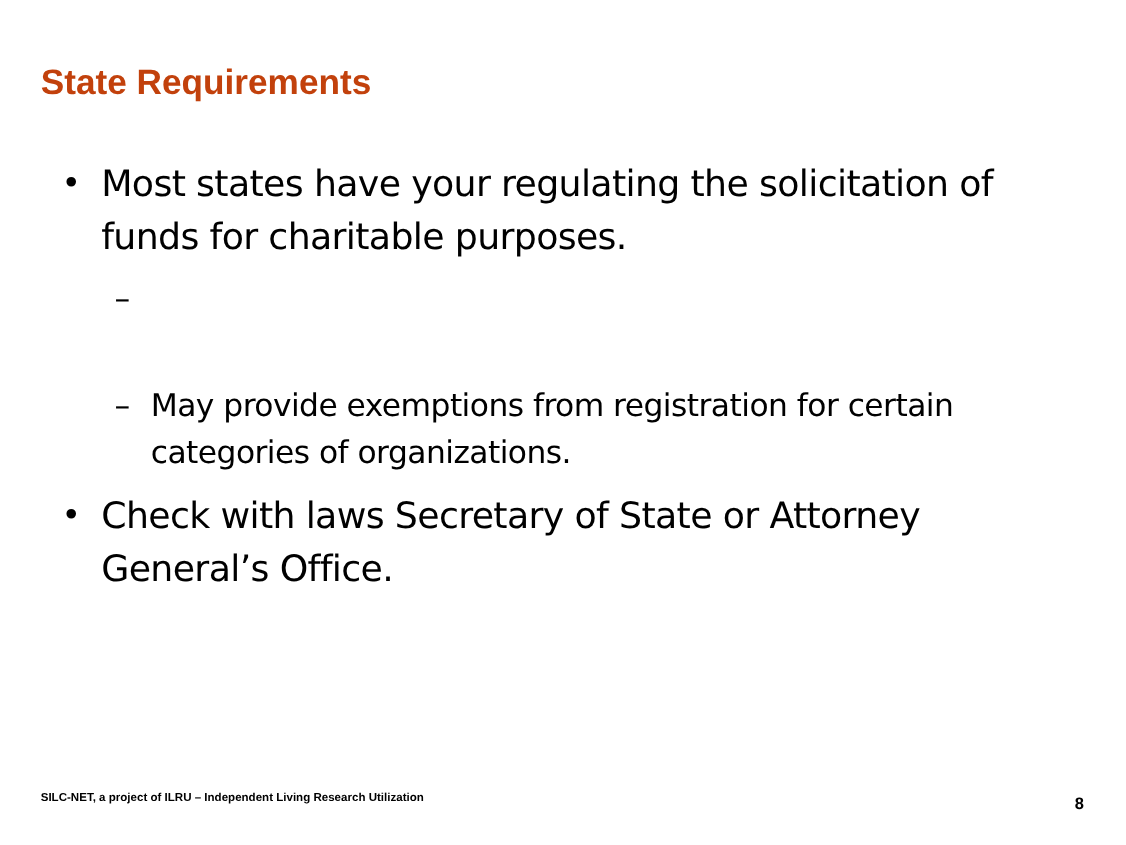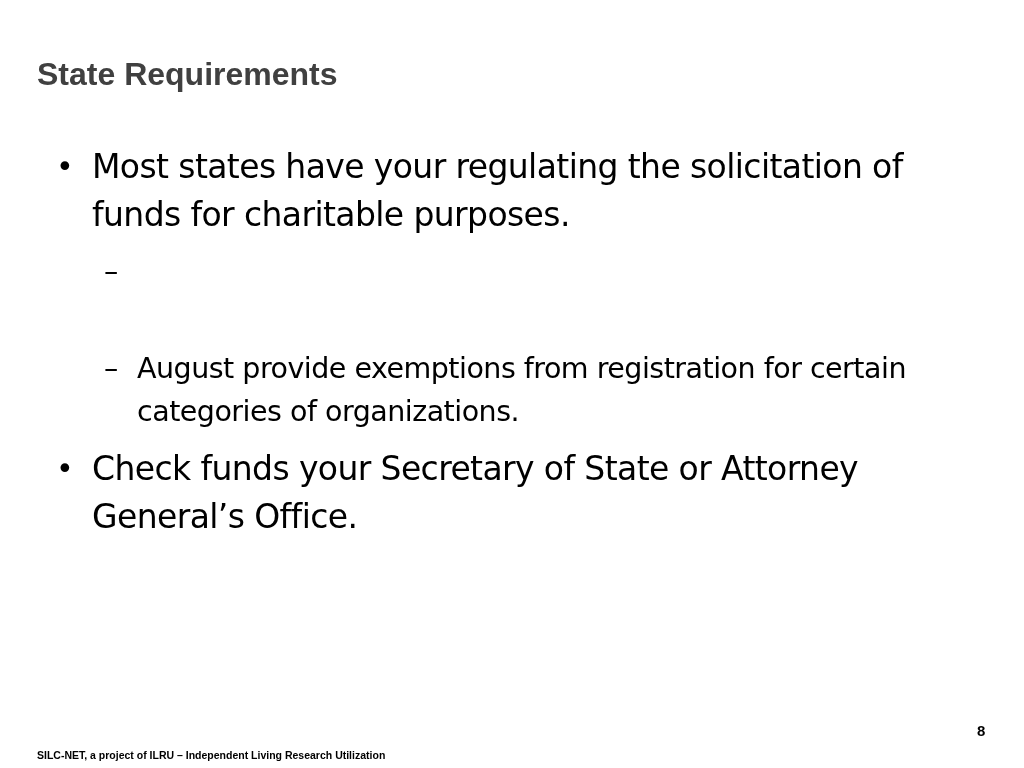--- a/index.html
+++ b/index.html
@@ -3,41 +3,41 @@
   <meta charset="utf-8">
   <style>
     html, body { margin: 0; padding: 0; }
     body {
       width: 1024px; height: 768px; background: #ffffff; position: relative; overflow: hidden;
       font-family: "DejaVu Sans", sans-serif; color: #000;
     }
     .title {
       position: absolute; left: 37px; top: 56px;
       font-family: "Liberation Sans", sans-serif; font-weight: bold;
-      font-size: 32px; color: #404040; letter-spacing: 0px;
+      font-size: 32px; color: #c2410c; letter-spacing: 0px;
     }
     .body-area { position: absolute; left: 0; top: 0; }
     .l1 {
       position: absolute; left: 92px; width: 880px;
       font-family: "DejaVu Sans", sans-serif; font-size: 33px; line-height: 48px;
       letter-spacing: -0.6px;
     }
     .l1 .bullet {
       position: absolute; left: -36px; top: 0; font-size: 30px;
     }
     .l2 {
       position: absolute; left: 137px; width: 830px;
       font-family: "DejaVu Sans", sans-serif; font-size: 28.5px; line-height: 43px;
       letter-spacing: -0.5px;
     }
     .l2 .dash {
       position: absolute; left: -33px; top: 0;
     }
     .footer {
-      position: absolute; left: 37px; top: 749px;
+      position: absolute; left: 37px; top: 719px;
       font-family: "Liberation Sans", sans-serif; font-weight: bold; font-size: 10.5px;
     }
     .page-num {
       position: absolute; left: 977px; top: 722px;
       font-family: "Liberation Sans", sans-serif; font-weight: bold; font-size: 15px;
     }
   </style>
 </head>
 <body>
 
@@ -46,22 +46,22 @@
 <div class="body-area">
   <div class="l1" style="top:143px;">
     <span class="bullet">•</span>
     <span>Most states have your regulating the solicitation of funds for charitable purposes.</span>
   </div>
   <div class="l2" style="top:250px;">
     <span class="dash">–</span>
   </div>
   <div class="l2" style="top:347px;">
     <span class="dash">–</span>
-    <span>August provide exemptions from registration for certain categories of organizations.</span>
+    <span>May provide exemptions from registration for certain categories of organizations.</span>
   </div>
   <div class="l1" style="top:445px;">
     <span class="bullet">•</span>
-    <span>Check funds your Secretary of State or Attorney General’s Office.</span>
+    <span>Check with laws Secretary of State or Attorney General’s Office.</span>
   </div>
 </div>
 
 <div class="footer">SILC-NET, a project of ILRU – Independent Living Research Utilization</div>
 <div class="page-num">8</div>
 
 </body></html>

